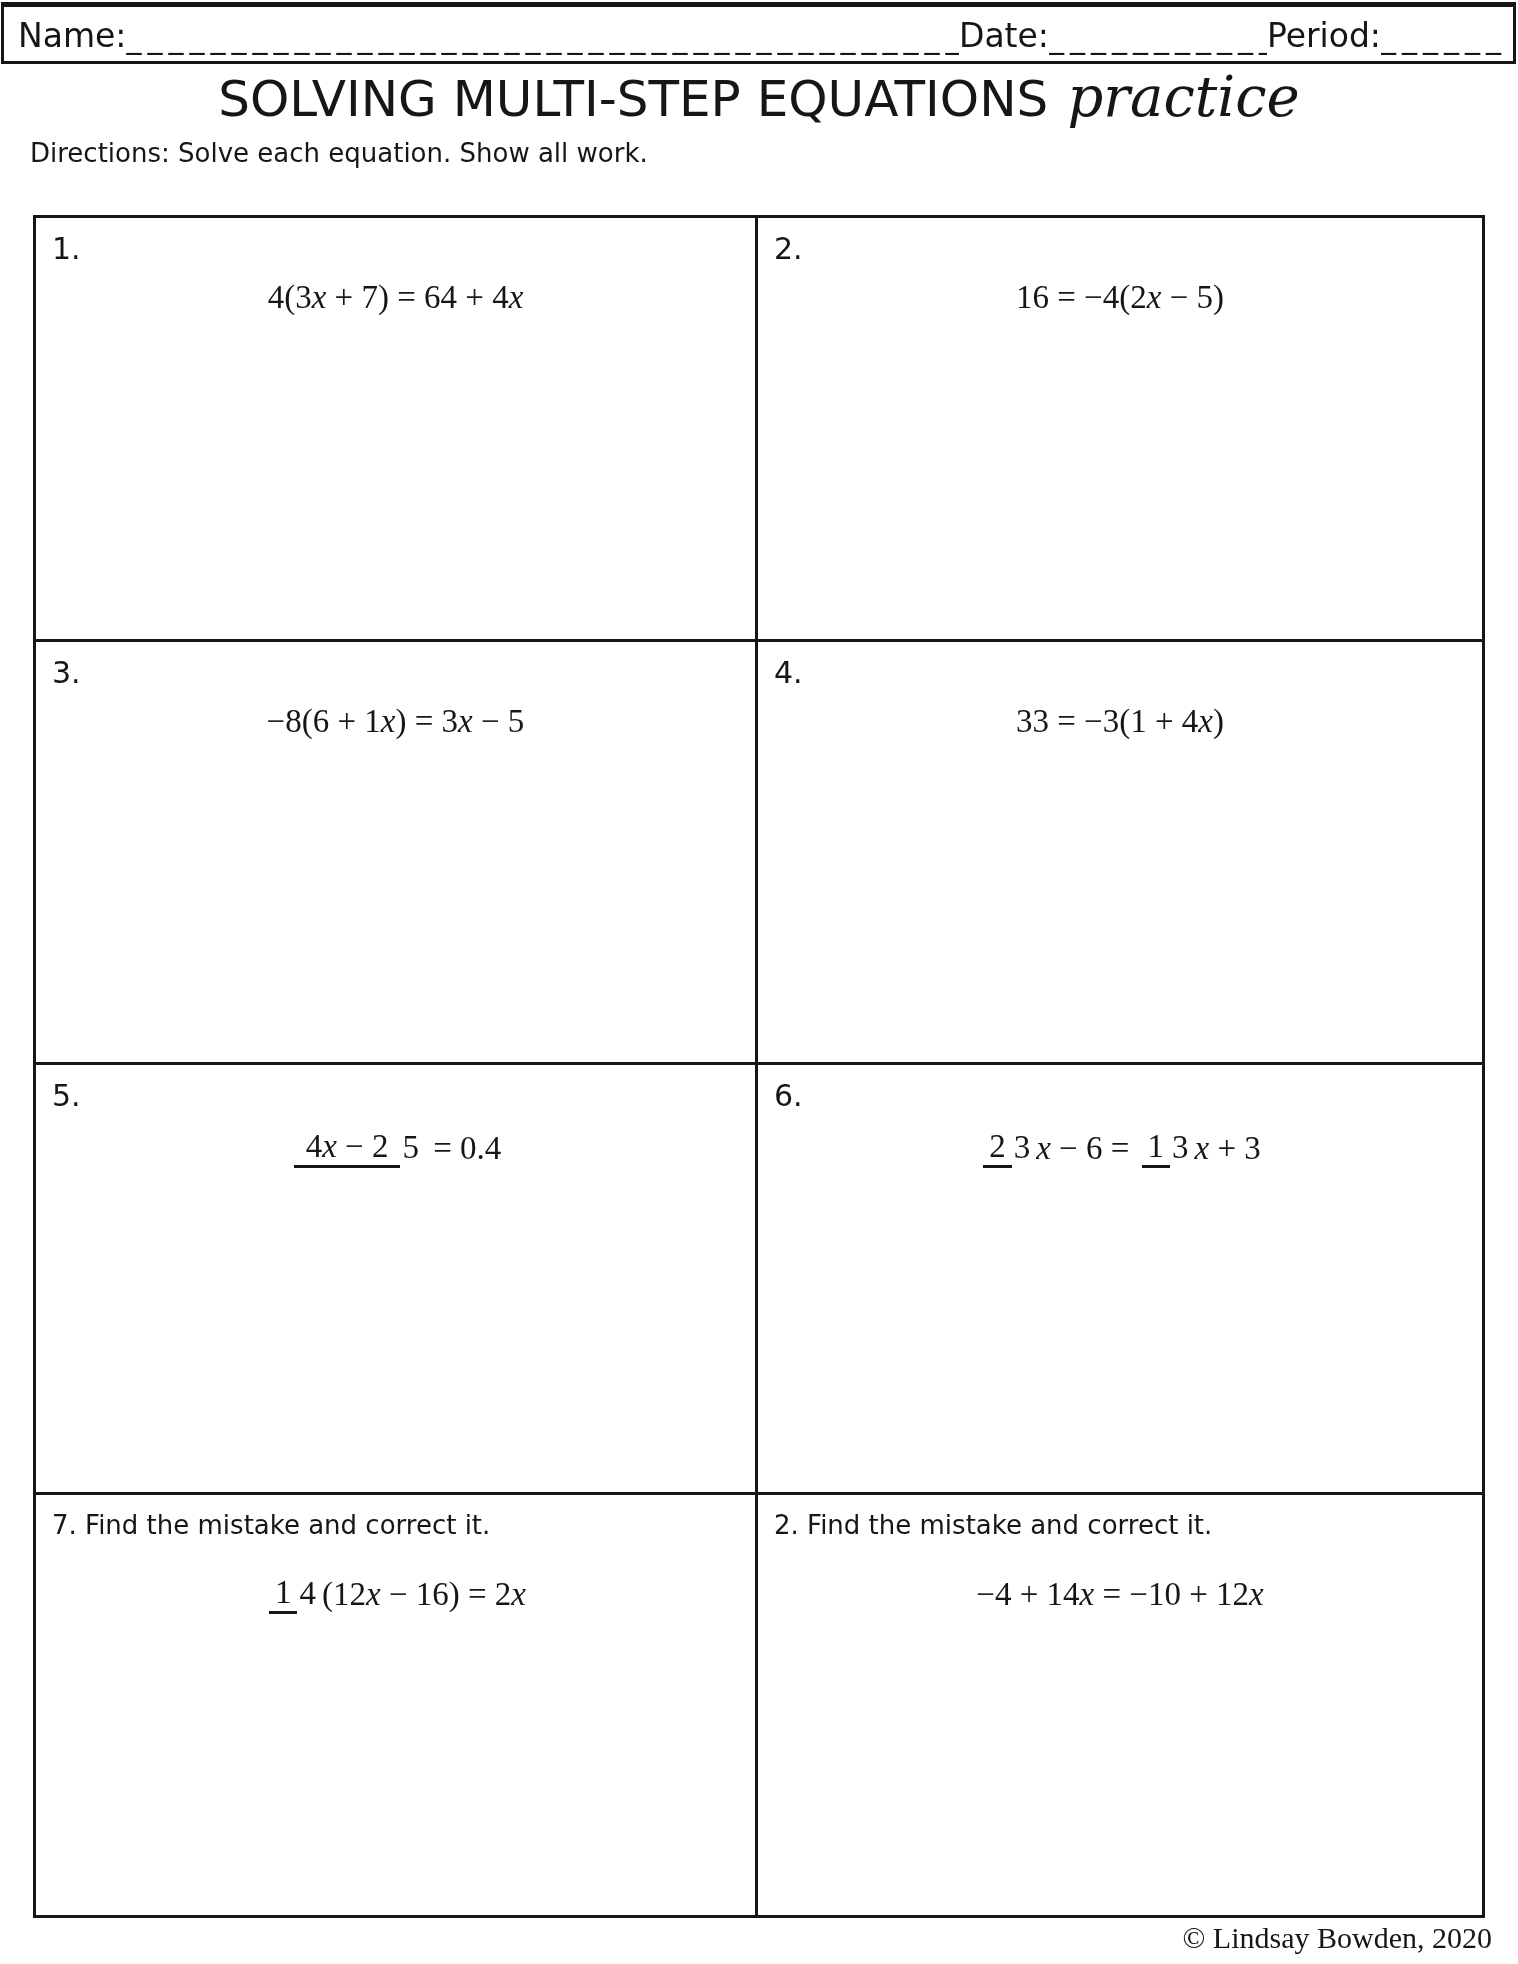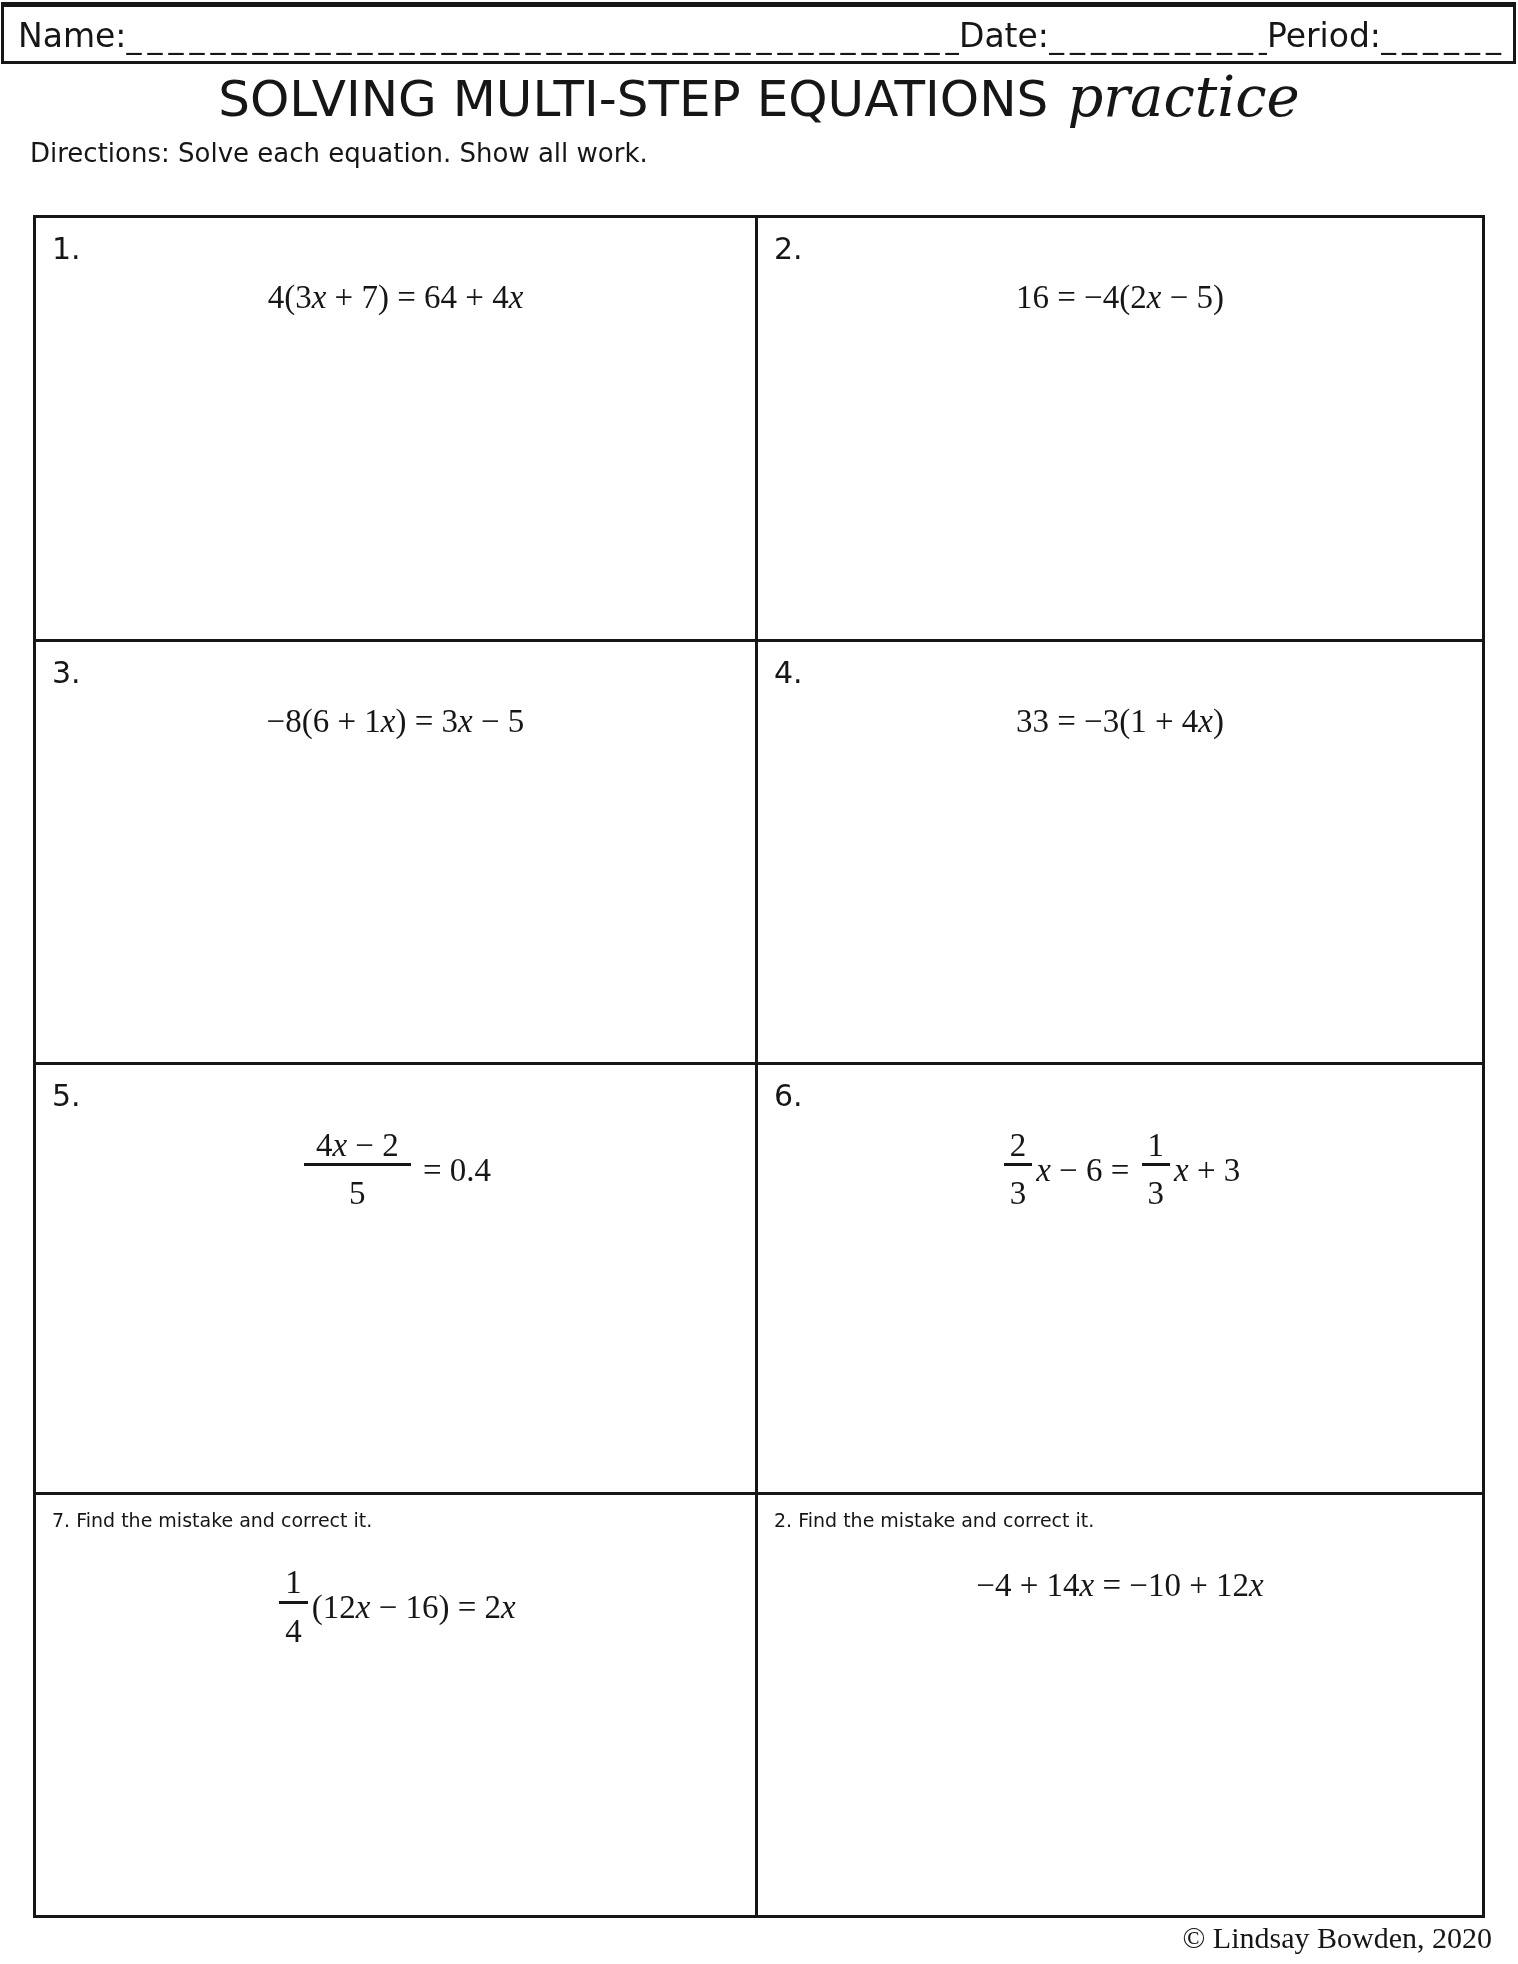--- a/index.html
+++ b/index.html
@@ -68,37 +68,37 @@
   .cell {
     border-right: 3px solid #161616;
     border-bottom: 3px solid #161616;
     padding: 14px 16px;
     overflow: hidden;
   }
   .cell:nth-child(even) { border-right: 0; }
   .cell:nth-child(n+7) { border-bottom: 0; }
 
   .pnum { font-size: 30px; line-height: 1.15; }
-  .prompt { font-size: 19px; line-height: 1.25; }
+  .prompt { font-size: 26px; line-height: 1.25; }
 
   .eq {
     text-align: center;
     font-family: "Liberation Serif", serif;
     font-size: 33px;
     margin-top: 12px;
     white-space: nowrap;
   }
   .cell.r3 .eq { margin-top: 16px; }
   .cell.r4 .eq { margin-top: 34px; }
   .vi { font-style: italic; }
 
   .frac {
-    display: inline-flex; flex-direction: column; align-items: center;
+    display: inline-flex; flex-direction: row; align-items: center;
     vertical-align: middle; line-height: 1.12;
-    margin: 0 4px; transform: translateY(-3px); gap: 9px;
+    margin: 0 4px; transform: translateY(-3px);
   }
   .ftop { border-bottom: 3px solid #161616; padding: 0 6px; }
   .fbot { padding: 0 2px; }
   .frac.big .ftop { padding: 0 12px; }
 
   
   .footer {
     position: absolute; top: 1921px; right: 26px;
     font-family: "Liberation Serif", serif;
     font-size: 30px;

